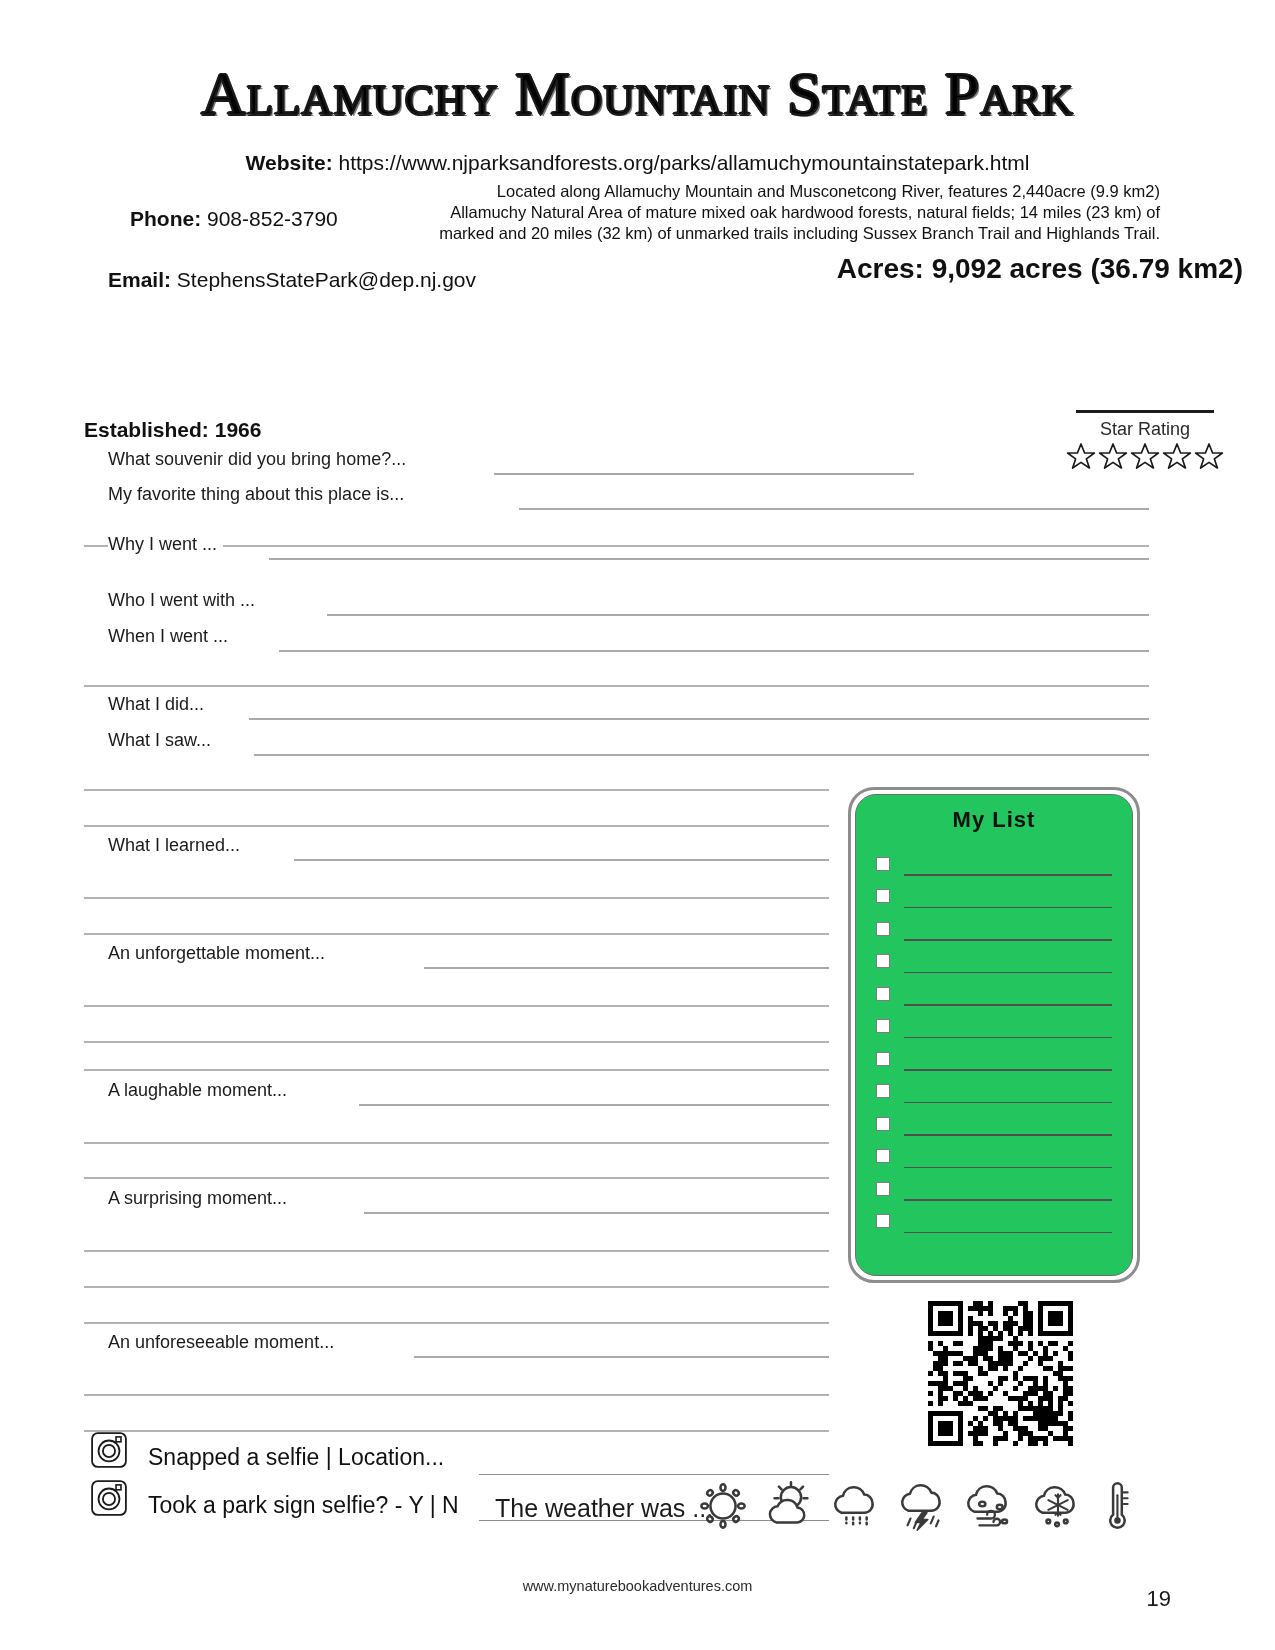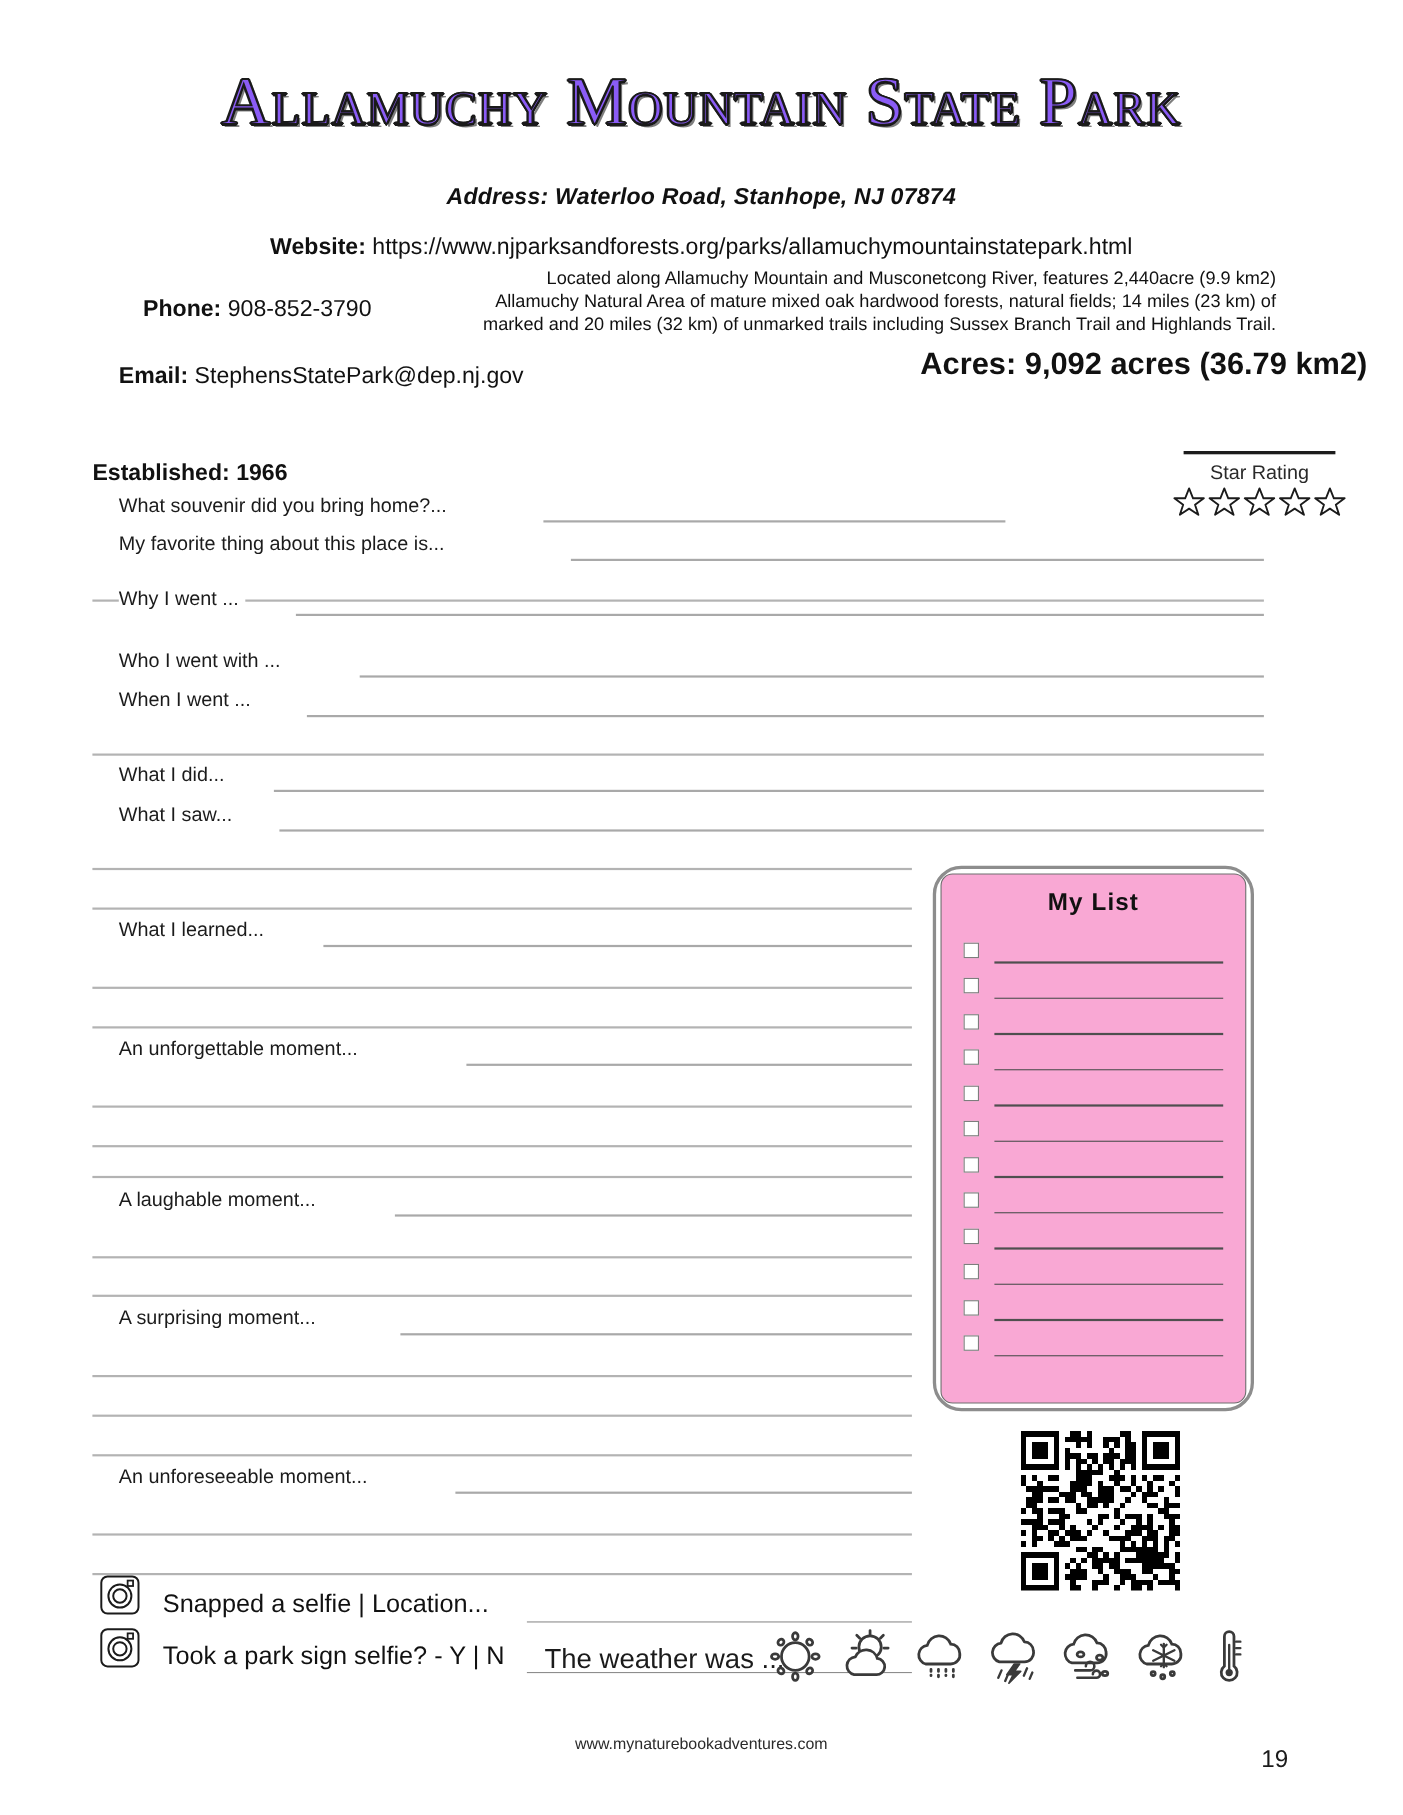--- a/index.html
+++ b/index.html
@@ -17,21 +17,21 @@
 
   .page { position: relative; width: 1275px; height: 1650px; padding: 0; }
 
   
   .title {
     text-align: center;
     margin-top: 58px;
     font-family: "Liberation Serif", serif;
     font-size: 62px;
     letter-spacing: 1px;
-    color: #8b5cf6;
+    color: #000000;
     -webkit-text-stroke: 1.6px #1a1a1a;
     text-shadow:
        1.5px 0 0 #1a1a1a, -1.5px 0 0 #1a1a1a,
        0 1.5px 0 #1a1a1a, 0 -1.5px 0 #1a1a1a,
        2.5px 2px 0 rgba(20,20,20,0.55);
     font-variant: small-caps;
     white-space: nowrap;
   }
 
   
@@ -143,22 +143,22 @@
     left: 848px; top: 729px;
     width: 292px; height: 496px;
     border: 3.5px solid #8d8d8d;
     border-radius: 26px;
     background: #ffffff;
   }
   .mylist-inner {
     position: absolute;
     left: 4px; top: 4px; right: 4px; bottom: 4px;
     border: 1.4px solid #6e6e6e;
-    border-radius: 11px;
-    background: #f9a8d4;
+    border-radius: 21px;
+    background: #22c55e;
     padding: 12px 16px 8px 16px;
   }
   .mylist-title {
     text-align: center;
     font-size: 22px;
     font-weight: bold;
     letter-spacing: 1px;
     margin-bottom: 10px;
   }
   .mylist-rows { padding: 0 4px; }
@@ -244,23 +244,20 @@
     color: #1b1b1b;
   }
 </style>
 </head>
 <body>
 
 <div class="page">
 
   <div class="title">Allamuchy Mountain State Park</div>
 
-  <div class="addr">
-    <span>Address:</span><span> Waterloo Road, Stanhope, NJ 07874</span>
-  </div>
 
   <div class="website">
     <b>Website:</b><span> https://www.njparksandforests.org/parks/allamuchymountainstatepark.html</span>
   </div>
 
   <div class="infogrid">
     <div class="desc">Located along Allamuchy Mountain and Musconetcong River, features 2,440acre (9.9 km2) Allamuchy Natural Area of mature mixed oak hardwood forests, natural fields; 14 miles (23 km) of marked and 20 miles (32 km) of unmarked trails including Sussex Branch Trail and Highlands Trail.</div>
     <div class="phone">
       <b>Phone:</b><span> 908-852-3790</span>
     </div>

